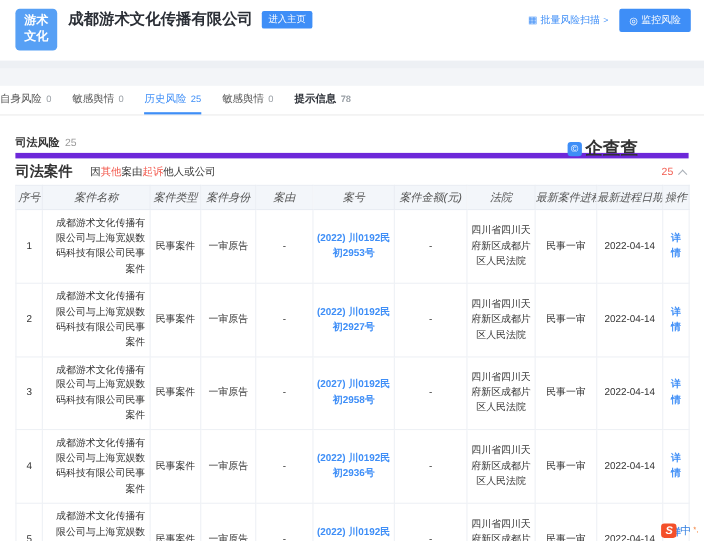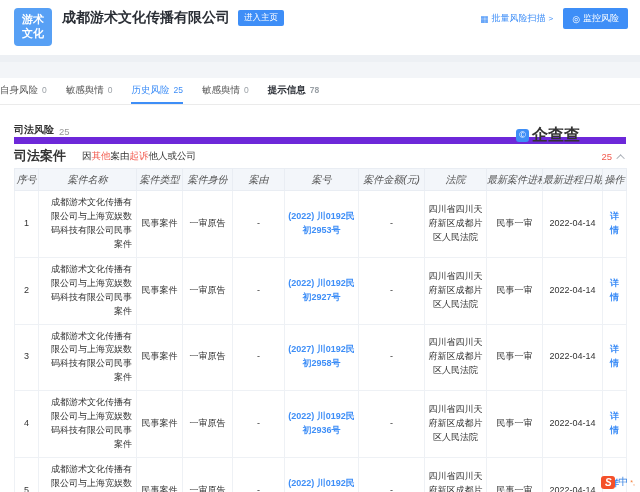--- a/index.html
+++ b/index.html
@@ -32,21 +32,21 @@
   .gap { height:7px; background:#edf0f4; }
   
   .card { background:#fff; padding:0 14px; }
   .tabs { display:flex; height:27px; border-bottom:1px solid #ebebeb; margin:16px -14px; padding:0 0; }
   .tab { display:flex; align-items:center; font-size:9.5px; color:#555; margin-right:19px;
          border-bottom:2px solid transparent; height:100%; cursor:pointer; }
   .tab i { font-style:normal; font-size:8.5px; color:#9aa0a6; margin-left:4px; }
   .tab.active { color:#3e8ef7; border-bottom-color:#3e8ef7; }
   .tab.active i { color:#3e8ef7; }
   .tab.bold { color:#2b2f36; font-weight:700; }
-  .sec-head { height:23px; display:flex; align-items:flex-end; border-bottom:7px solid #6d28d9; position:relative; }
+  .sec-head { height:23px; display:flex; align-items:center; border-bottom:5px solid #6d28d9; position:relative; }
   .sec-title { font-size:10px; font-weight:700; color:#333; }
   .sec-count { font-size:9.5px; color:#999; margin-left:5px; }
   .watermark { position:absolute; right:46px; top:4px; display:flex; align-items:center; }
   .wm-ico { width:13px; height:13px; background:#3e8ef7; border-radius:3px; color:#fff; font-size:9px;
             line-height:13px; text-align:center; margin-right:3px; }
   .wm-txt { font-size:16px; font-weight:700; color:#333; }
   .sub-head { height:24px; display:flex; align-items:center; position:relative; }
   .sub-title { font-size:13px; font-weight:700; color:#333; margin-right:16px; }
   .desc { font-size:9.5px; color:#333; }
   .desc em { font-style:normal; color:#f2594d; }

